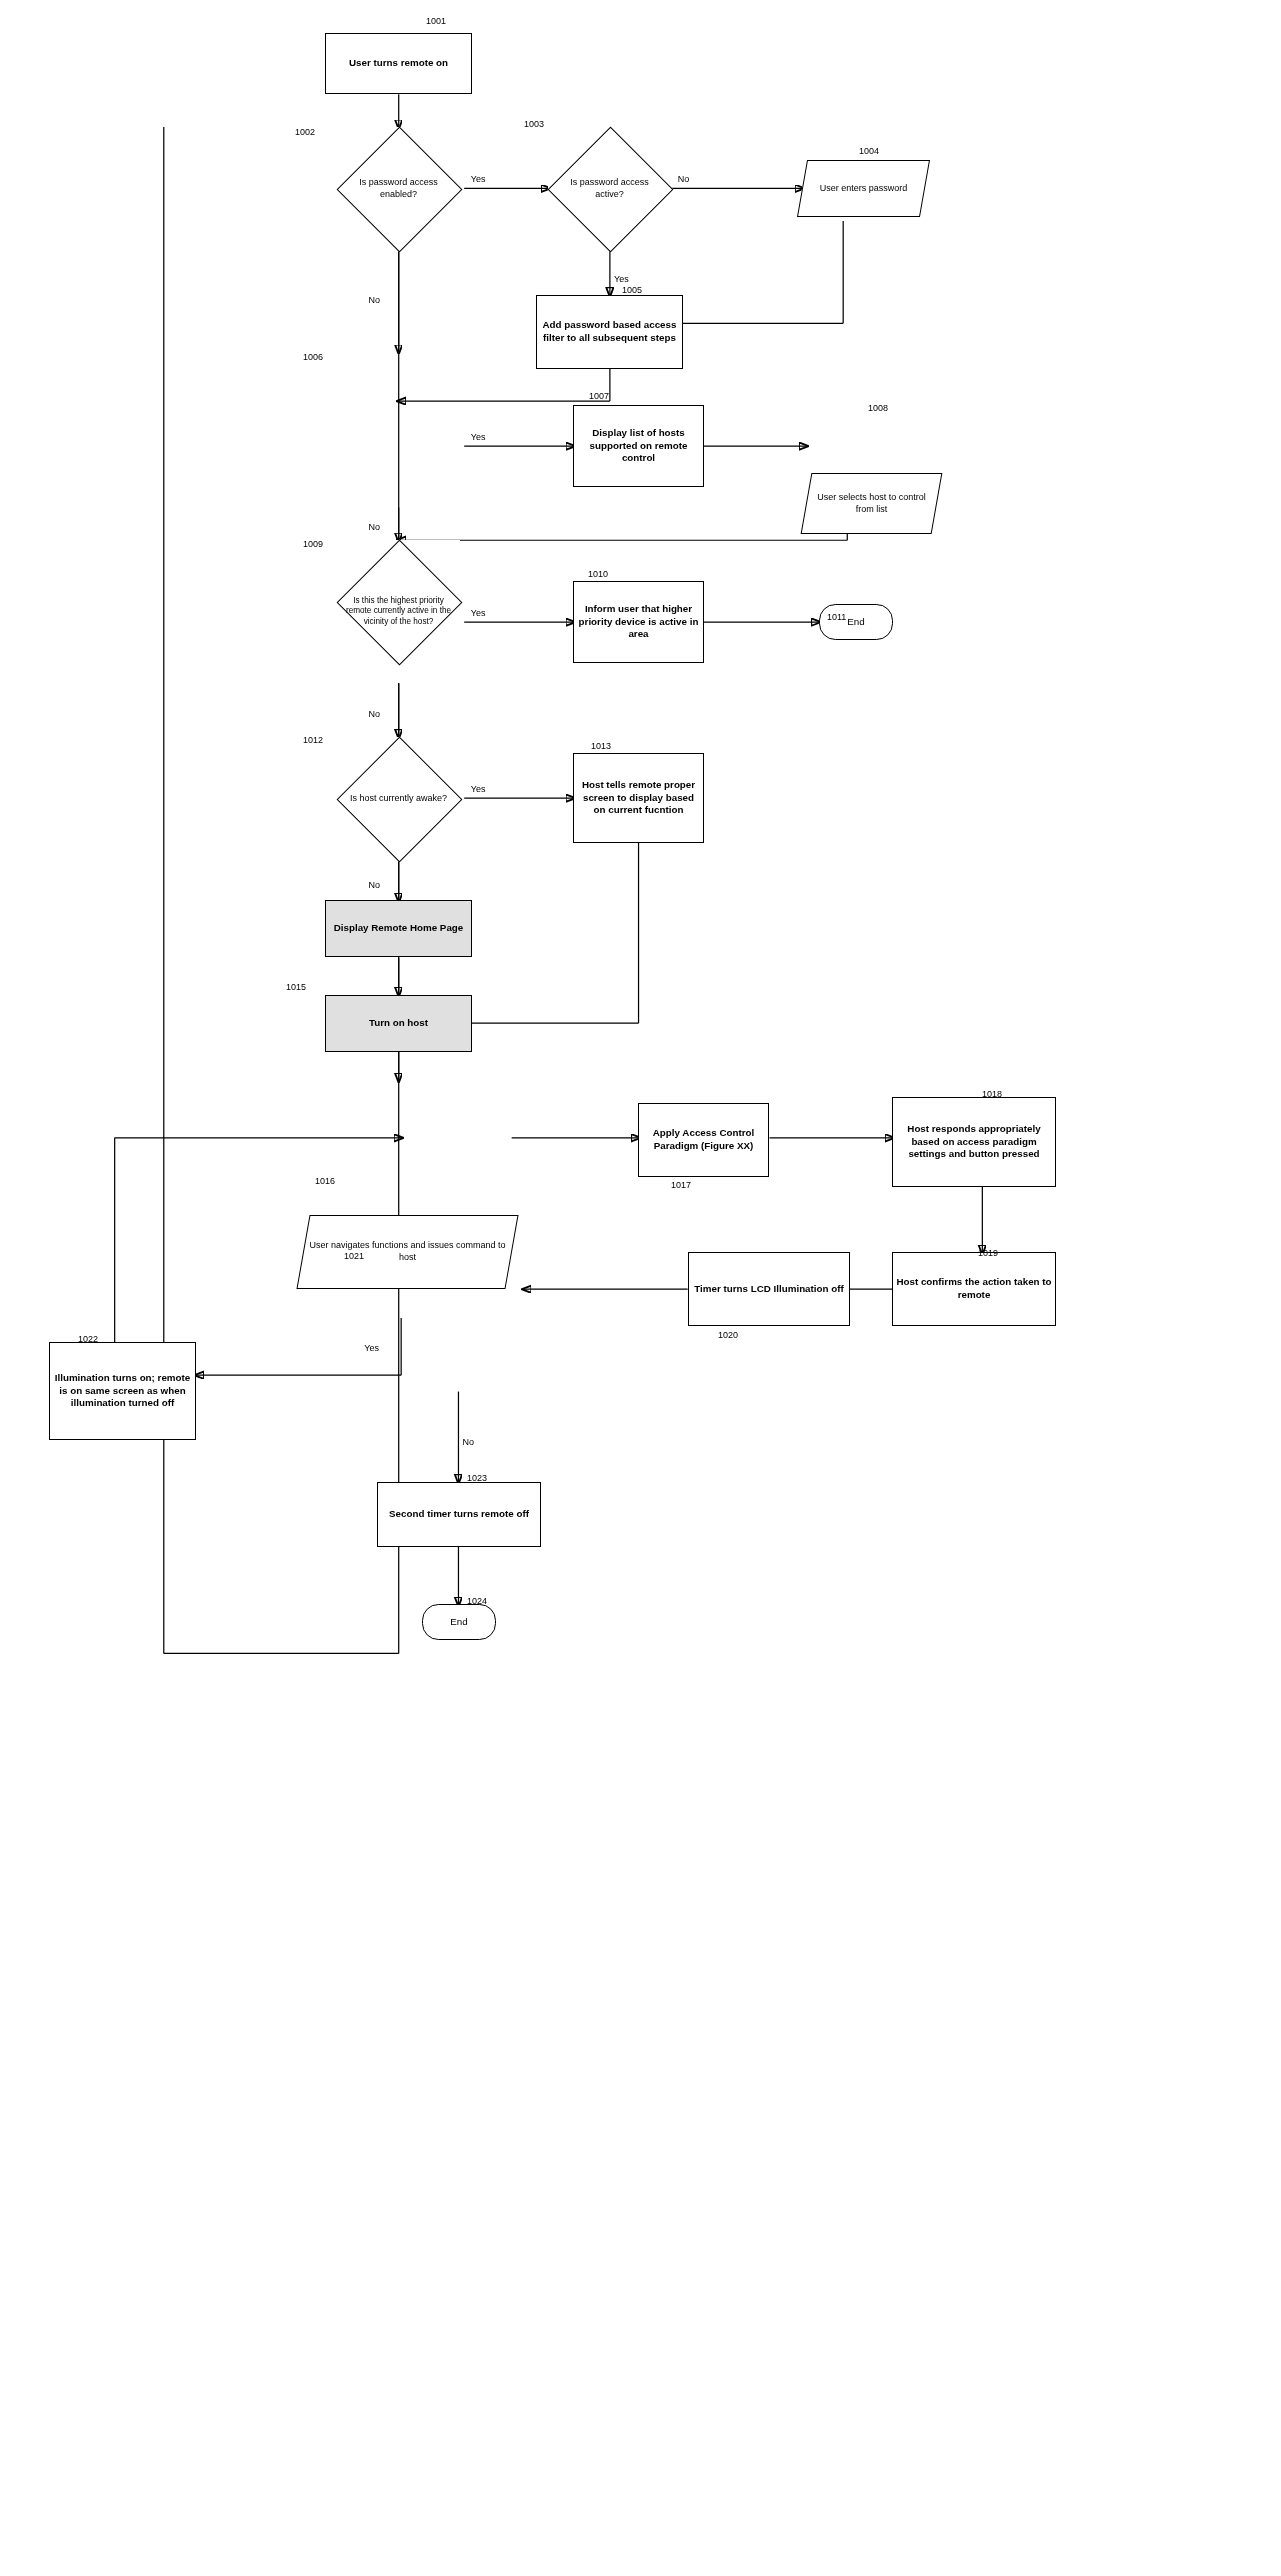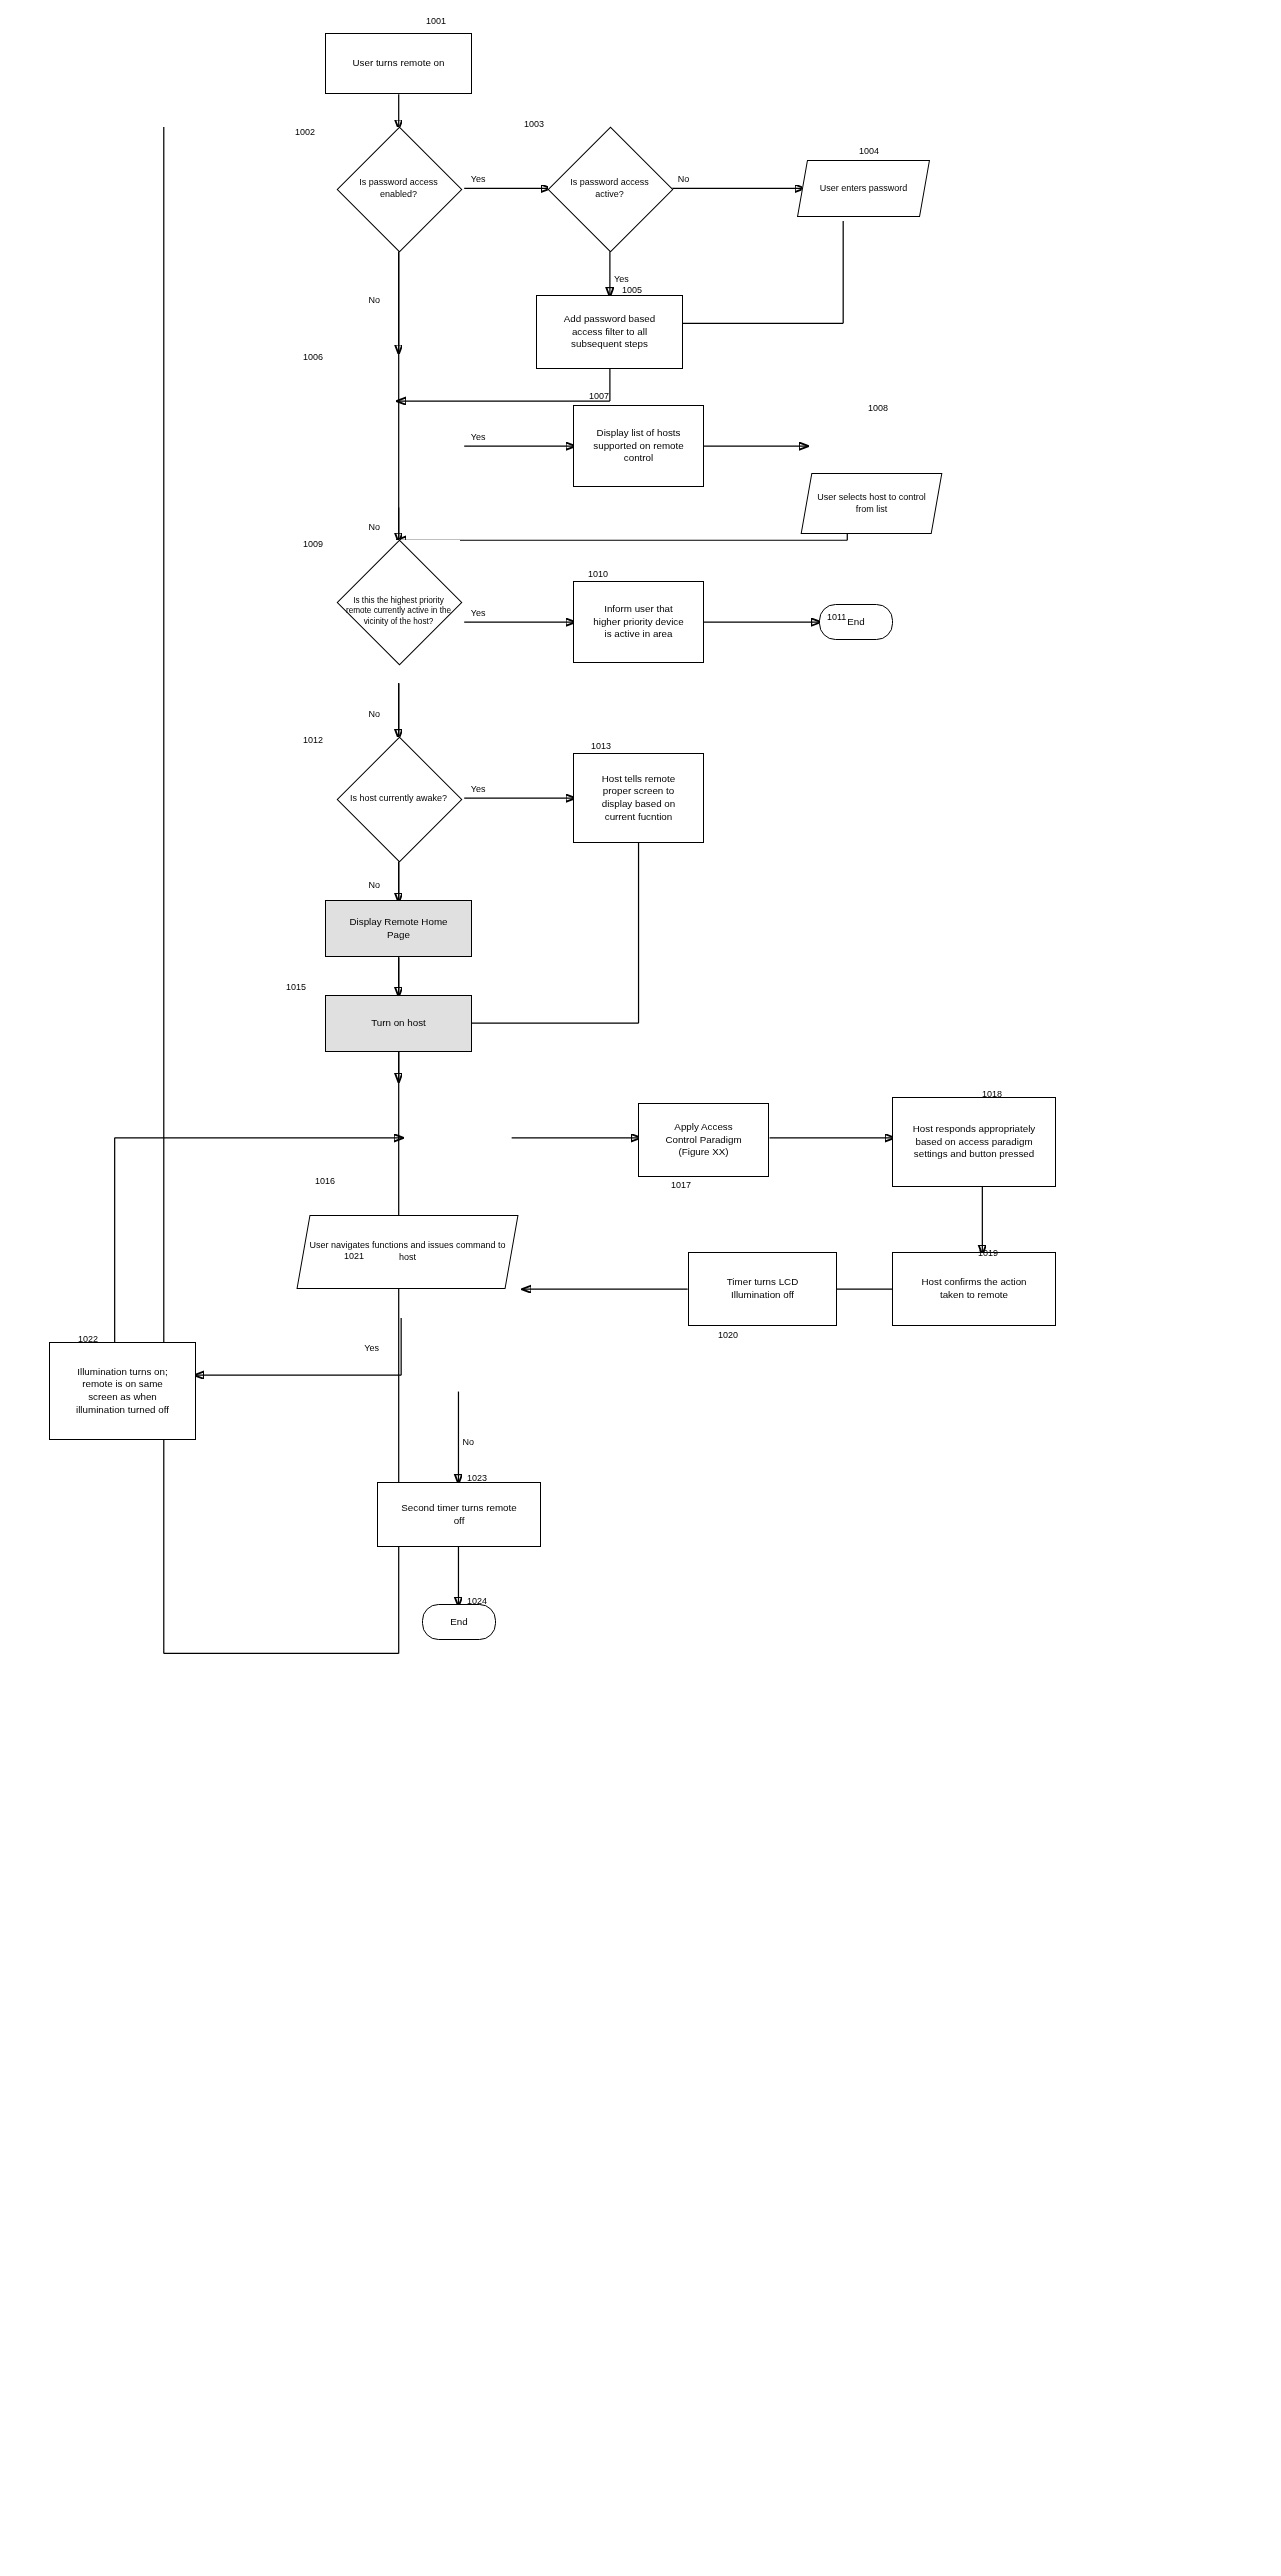--- a/index.html
+++ b/index.html
@@ -22,21 +22,22 @@
       position: absolute;
       display: flex;
       align-items: center;
       justify-content: center;
       text-align: center;
       line-height: 1.3;
     }
     .rect {
       border: 1.2px solid #000;
       background: #fff;
-      padding: 19px;
+      padding: 3px;
+      font-weight: bold;
     }
     .diamond {
       background: #fff;
       border: none;
       width: 123px;
       height: 123px;
     }
     .diamond-inner {
       width: 100%;
       height: 100%;
@@ -301,21 +302,21 @@
   <div class="shape rect" style="left:892px; top:1097px; width:164px; height:90px;">
     <span>Host responds appropriately based on access paradigm settings and button pressed</span>
   </div>
   <span class="node-label" style="left:982px; top:1089px;">1018</span>
 
   <div class="shape rect" style="left:892px; top:1252px; width:164px; height:74px;">
     <span>Host confirms the action taken to remote</span>
   </div>
   <span class="node-label" style="left:978px; top:1248px;">1019</span>
 
-  <div class="shape rect" style="left:688px; top:1252px; width:149px; height:74px;">
+  <div class="shape rect" style="left:688px; top:1252px; width:162px; height:74px;">
     <span>Timer turns LCD Illumination off</span>
   </div>
   <span class="node-label" style="left:718px; top:1330px;">1020</span>
 
   <span class="node-label" style="left:344px; top:1251px;">1021</span>
 
   <div class="shape rect" style="left:49px; top:1342px; width:147px; height:98px;">
     <span>Illumination turns on; remote is on same screen as when illumination turned off</span>
   </div>
   <span class="node-label" style="left:78px; top:1334px;">1022</span>

